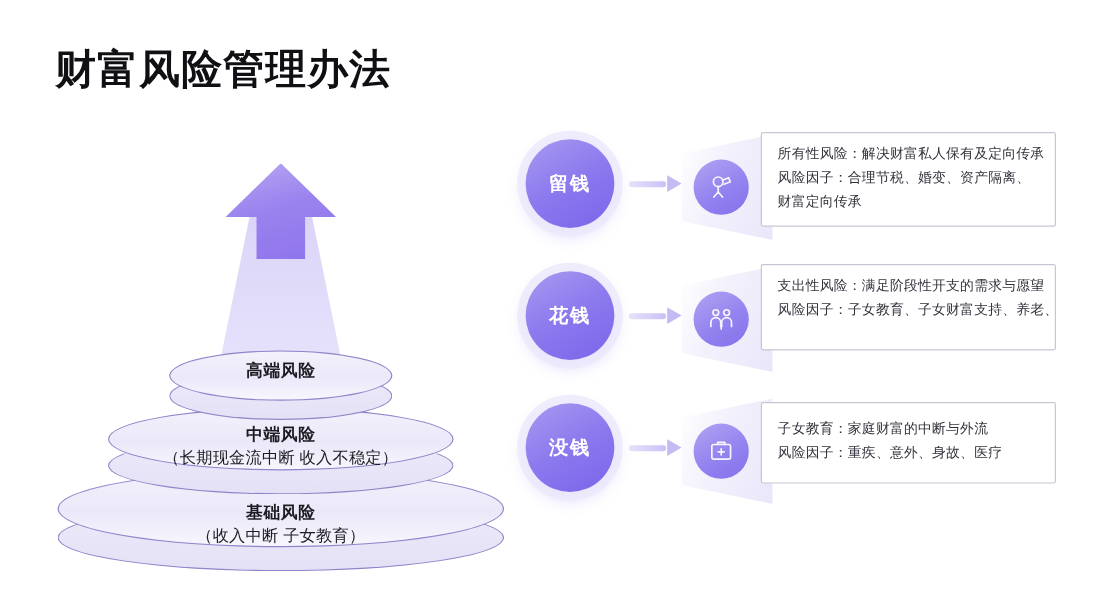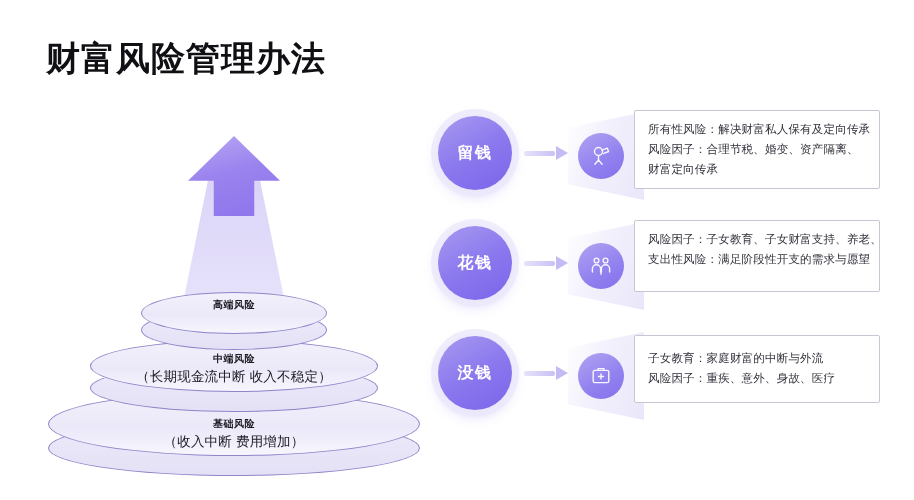--- a/index.html
+++ b/index.html
@@ -108,21 +108,21 @@
     z-index: 9;
     width: 100%;
     text-align: center;
     color: #1c1c22;
     line-height: 1.45;
     pointer-events: none;
   }
   .tier-label .t-main {
     display: block;
     font-weight: 700;
-    font-size: 10px;
+    font-size: 14px;
     letter-spacing: .5px;
   }
   .tier-label .t-sub {
     display: block;
     font-weight: 400;
     font-size: 13.5px;
     letter-spacing: .2px;
   }
   #label-top  { left: 0; top: 178px; }
   #label-mid  { left: 0; top: 232px; }
@@ -248,21 +248,21 @@
       <span class="t-main">高端风险</span>
     </div>
 
     <div id="label-mid" class="tier-label">
       <span class="t-main">中端风险</span>
       <span class="t-sub">（长期现金流中断 收入不稳定）</span>
     </div>
 
     <div id="label-base" class="tier-label">
       <span class="t-main">基础风险</span>
-      <span class="t-sub">（收入中断 费用增加）</span>
+      <span class="t-sub">（收入中断 子女教育）</span>
     </div>
   </div>
 
   <div id="rows">
 
     <div id="row-0" class="row">
       <div class="badge-circle">留钱</div>
       <div class="row-arrow">
         <span class="shaft"></span>
           <span class="head"></span>
@@ -293,22 +293,22 @@
       <div class="ribbon-icon">
         <svg width="24" height="24" viewBox="0 0 24 24" fill="none" stroke="#ffffff" stroke-width="1.4" stroke-linecap="round" stroke-linejoin="round" opacity="0.92">
           <circle cx="7.5" cy="6.5" r="2.4"></circle>
           <circle cx="16.5" cy="6.5" r="2.4"></circle>
           <path d="M3.4 18v-3.2a4.1 4.1 0 0 1 8.2 0V18"></path>
           <path d="M12.4 18v-3.2a4.1 4.1 0 0 1 8.2 0V18"></path>
           <path d="M12 20.2v-2.4"></path>
         </svg>
       </div>
       <div class="info-card">
+        <p>支出性风险：满足阶段性开支的需求与愿望</p>
         <p>风险因子：子女教育、子女财富支持、养老、</p>
-        <p>支出性风险：满足阶段性开支的需求与愿望</p>
       </div>
     </div>
 
     <div id="row-2" class="row">
       <div class="badge-circle">没钱</div>
       <div class="row-arrow">
         <span class="shaft"></span>
           <span class="head"></span>
       </div>
       <div class="ribbon"></div>

